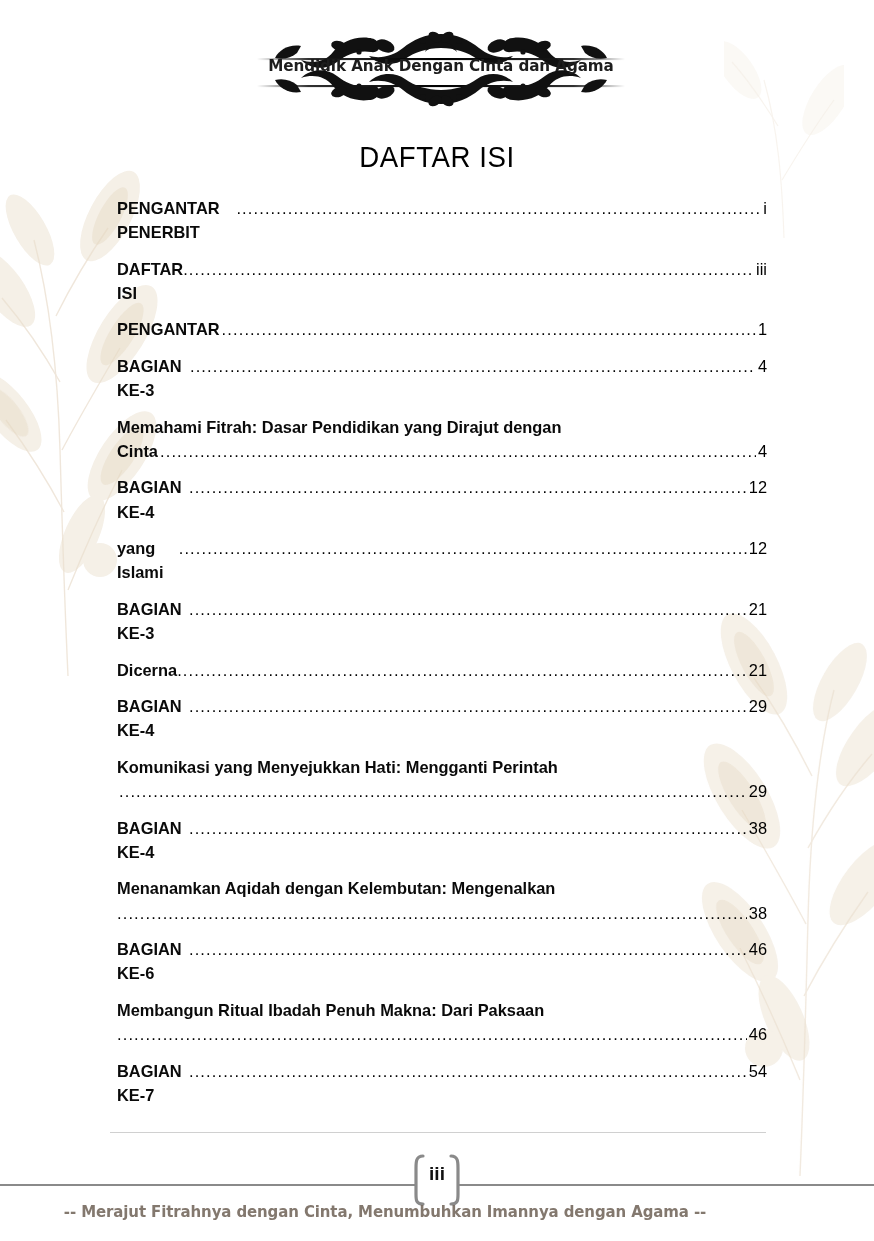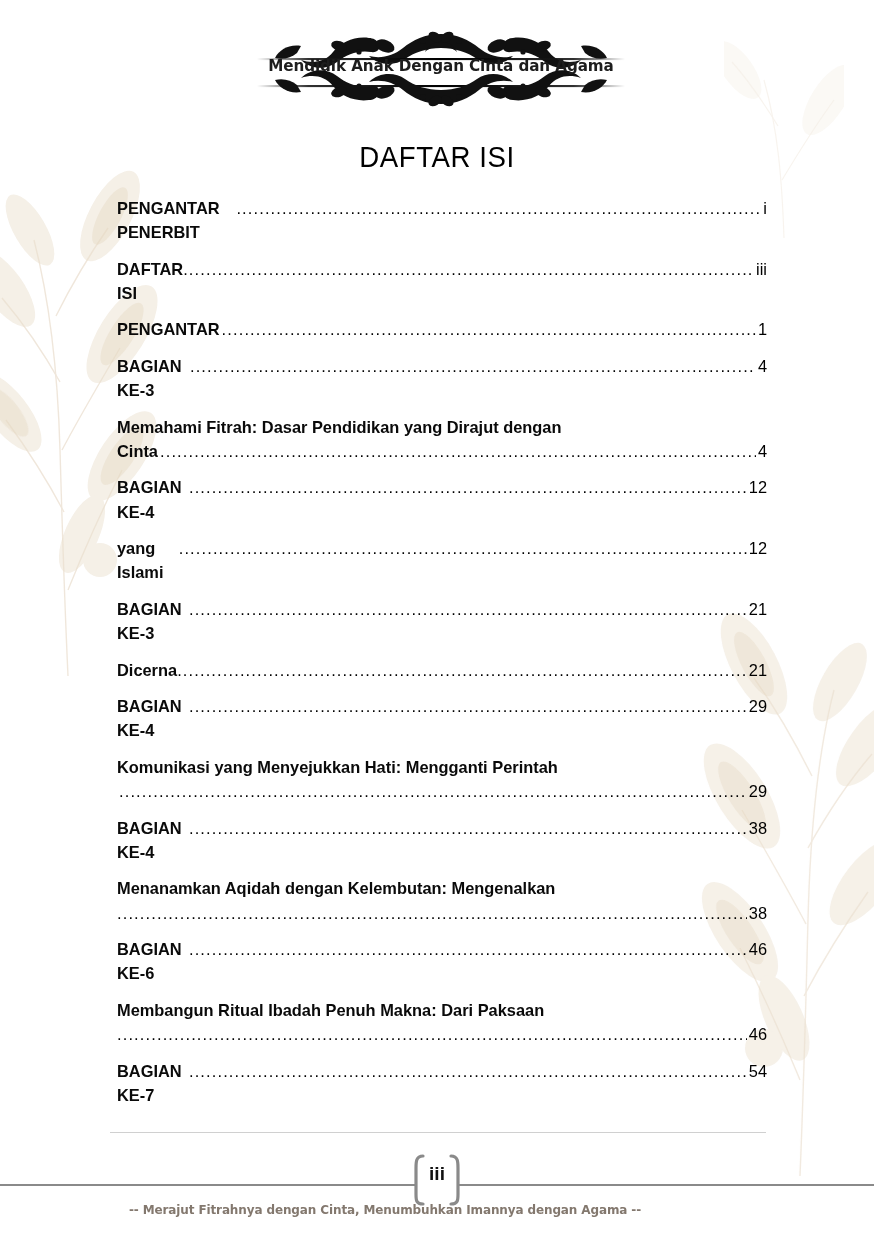--- a/index.html
+++ b/index.html
@@ -160,21 +160,21 @@
   }
   .footer-tagline {
     position: absolute;
     left: 0;
     top: 1203px;
     width: 782px;
     text-align: center;
     padding-right: 12px;
     box-sizing: border-box;
     font-family: "DejaVu Sans", sans-serif;
-    font-size: 12px;
+    font-size: 15px;
     font-weight: 700;
     color: #6f6257;
     letter-spacing: -0.12px;
     opacity: 0.86;
     transform: scaleY(1.05);
   }
 </style>
 </head>
 <body>
 

